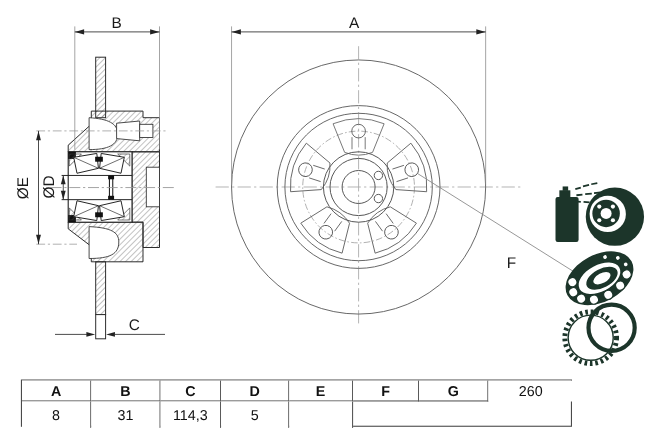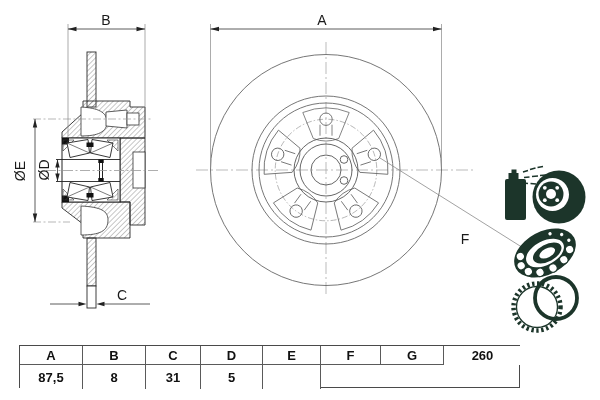--- a/index.html
+++ b/index.html
@@ -13,21 +13,21 @@
     grid-template-rows:19px 24px;
     border:1.4px solid #4a4a4a;box-sizing:border-box;
   }
   .spec-table .cell{
     border-right:1px solid #5a5a5a;border-bottom:1px solid #5a5a5a;
     display:flex;align-items:center;justify-content:center;
     font-size:13px;color:#111;box-sizing:border-box;background:#fff;
   }
   .spec-table .cell:nth-child(8n){border-right:none;}
   .spec-table .cell.hdr{font-weight:bold;}
-  .spec-table .cell.val{border-bottom:none;font-size:13px;font-weight:bold;}
+  .spec-table .cell.val{border-bottom:none;font-size:13px;}
 </style>
 </head>
 <body>
 
 <div id="stage">
 <svg width="600" height="345" viewBox="0 0 600 345">
   <defs>
     <pattern id="hatch" patternUnits="userSpaceOnUse" width="3.6" height="3.6" patternTransform="rotate(45)">
       <line x1="0" y1="0" x2="0" y2="3.6" stroke="#555" stroke-width="0.65"></line>
     </pattern>
@@ -223,19 +223,19 @@
 
 <div class="spec-table">
   <div class="cell hdr">A</div>
   <div class="cell hdr">B</div>
   <div class="cell hdr">C</div>
   <div class="cell hdr">D</div>
   <div class="cell hdr">E</div>
   <div class="cell hdr">F</div>
   <div class="cell hdr">G</div>
   <div class="cell val">260</div>
-  <div class="cell val">87,5</div>
   <div class="cell val">8</div>
   <div class="cell val">31</div>
+  <div class="cell val">114,3</div>
   <div class="cell val">5</div>
   <div class="cell val"></div>
 </div>
 </div>
 
 </body></html>

